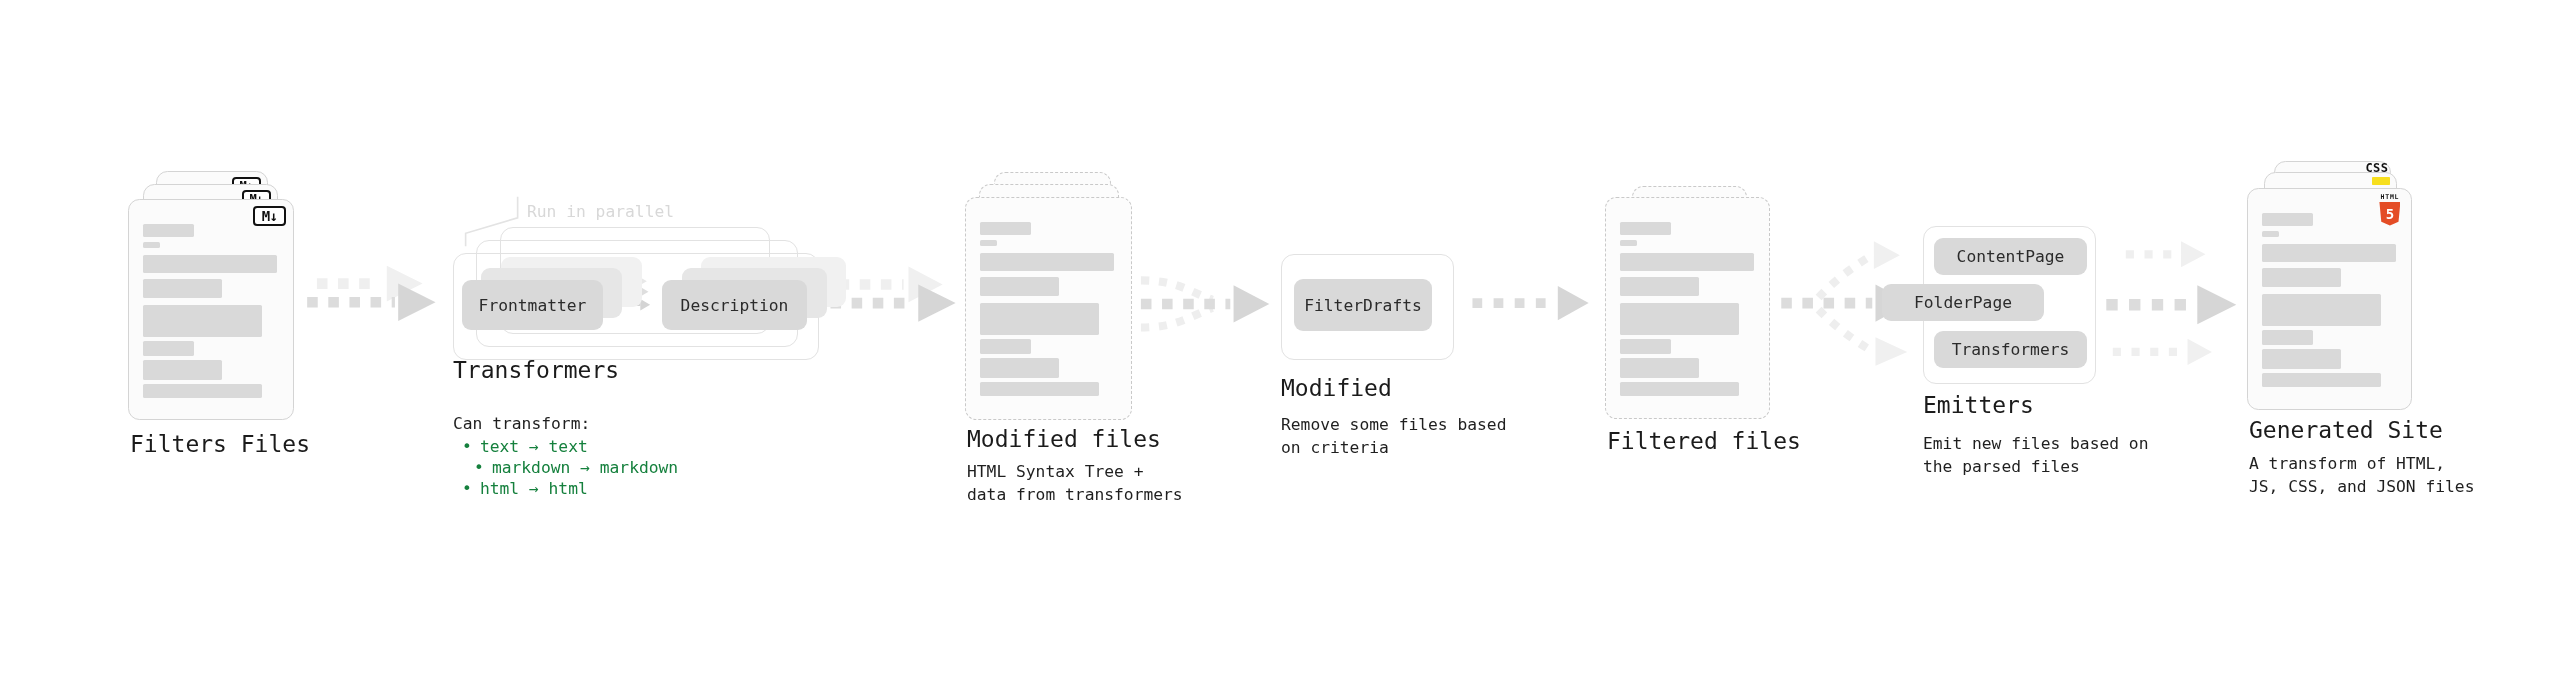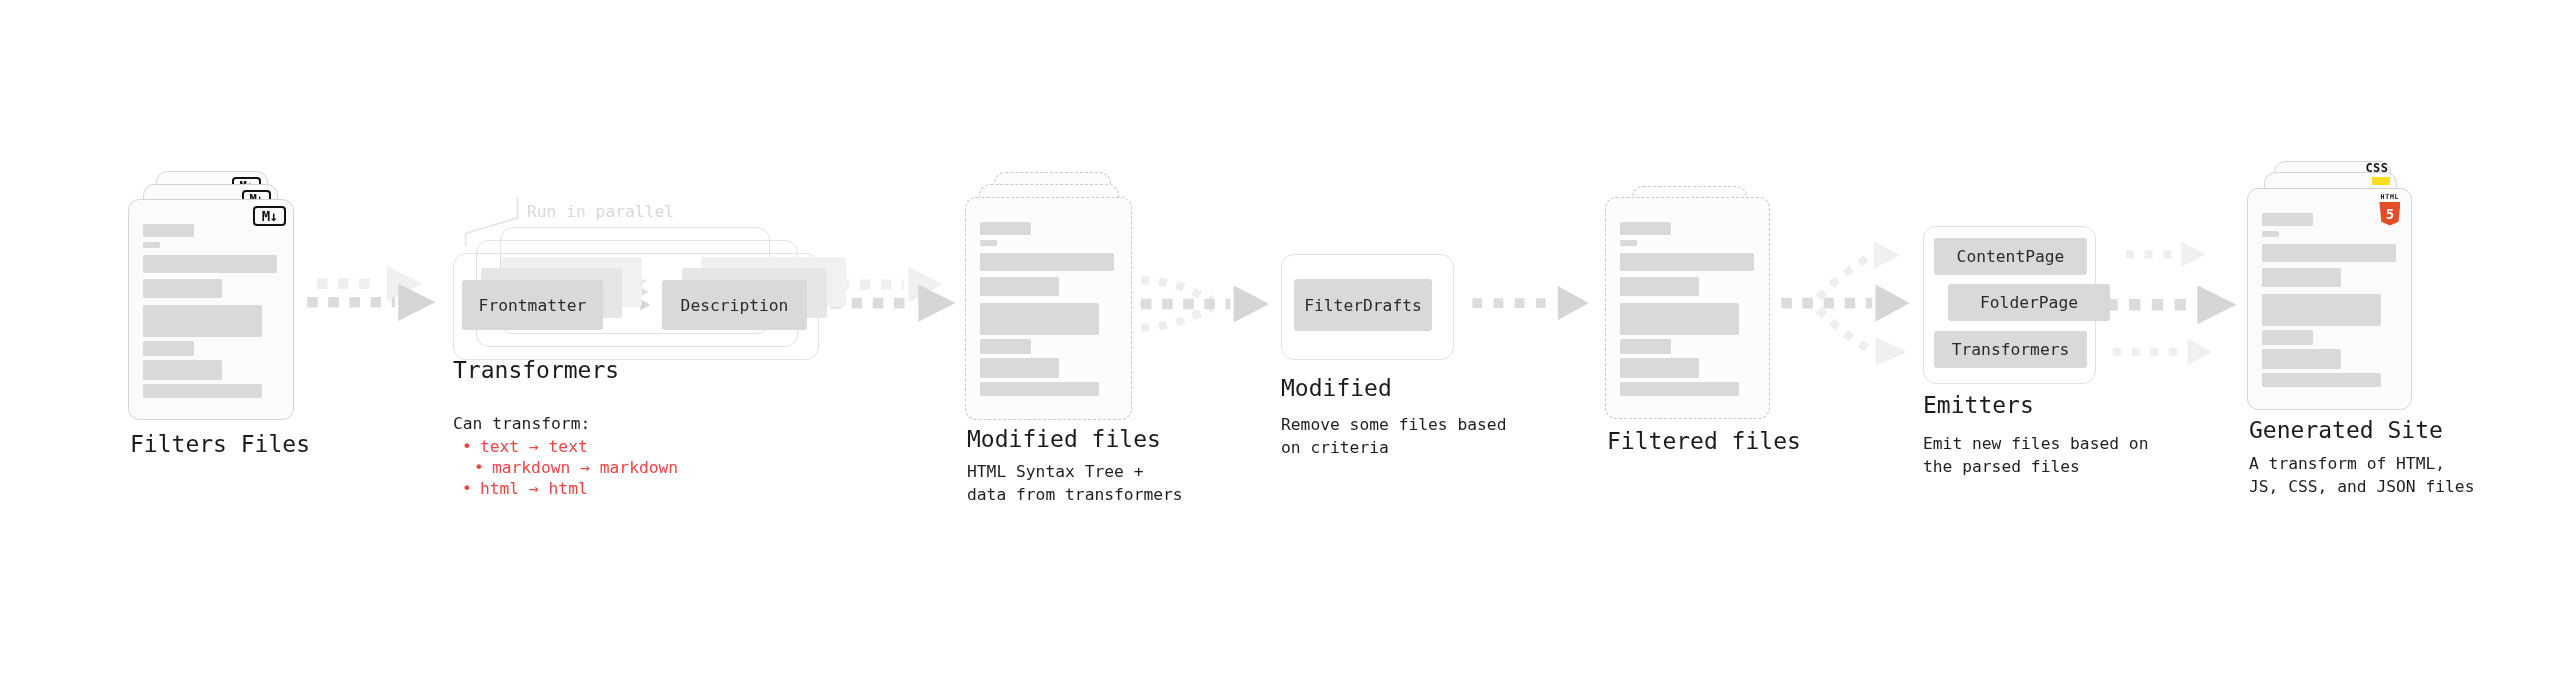--- a/index.html
+++ b/index.html
@@ -15,26 +15,26 @@
   .tab{position:absolute;background:#fcfcfc;border:1.6px dashed #c9c9c9;border-radius:11.4px;box-sizing:border-box;height:50px;}
   .bar{position:absolute;background:#d9d9d9;border-radius:1.6px;}
 
   
   .stage-label{position:absolute;font-size:23px;line-height:24.4px;color:#1b1b1b;white-space:nowrap;}
   .caption{position:absolute;font-size:16.3px;line-height:23px;color:#1f1f1f;white-space:pre-line;}
   .note{position:absolute;font-size:16.3px;color:#d8d8d8;white-space:nowrap;}
 
   
   .frame{position:absolute;border:1.6px solid #e2e2e2;border-radius:13px;background:transparent;box-sizing:border-box;}
-  .chip{position:absolute;background:#d9d9d9;border-radius:3px;display:flex;align-items:center;justify-content:center;
+  .chip{position:absolute;background:#d9d9d9;border-radius:9px;display:flex;align-items:center;justify-content:center;
         font-size:16.3px;color:#2b2b2b;box-sizing:border-box;white-space:nowrap;}
   .chip.echo1{background:#e6e6e6;color:transparent;}
   .chip.echo2{background:#f1f1f1;color:transparent;}
 
-  .bullet-row{position:absolute;font-size:16.3px;line-height:19.5px;color:#ef4444;white-space:nowrap;}
+  .bullet-row{position:absolute;font-size:16.3px;line-height:19.5px;color:#15803d;white-space:nowrap;}
   .bullet-row .dot{display:inline-block;margin-right:8.1px;}
 
   
   .md-icon{position:absolute;right:7.3px;top:5.7px;width:32.5px;height:20.3px;border:2.4px solid #111111;border-radius:4.1px;
            background:#ffffff;color:#111111;font-weight:bold;font-size:14px;display:flex;align-items:center;
            justify-content:center;box-sizing:border-box;letter-spacing:-0.8px;}
   .md-icon.small{width:29px;height:18px;font-size:12.2px;top:4.9px;right:6.5px;}
 
   
   .html5-badge{position:absolute;right:8.1px;top:4.9px;width:26px;text-align:center;}
@@ -196,21 +196,21 @@
         <div class="bar" style="left: 14px; top: 141px; width: 51px; height: 14.6px;"></div>
         <div class="bar" style="left: 14px; top: 160px; width: 79px; height: 19.5px;"></div>
         <div class="bar" style="left: 14px; top: 184px; width: 119px; height: 14px;"></div>
       </div>
     <div class="stage-label" style="left:1607px;top:429px">Filtered files</div>
   </div>
 
   <div>
     <div class="frame" style="left:1923px;top:226px;width:173px;height:158px"></div>
     <div class="chip" style="left:1934px;top:238px;width:153px;height:37px">ContentPage</div>
-    <div class="chip" style="left:1948px;top:284px;width:162px;height:37px">FolderPage</div>
+    <div class="chip" style="left:1882px;top:284px;width:162px;height:37px">FolderPage</div>
     <div class="chip" style="left:1934px;top:331px;width:153px;height:37px">Transformers</div>
     <div class="stage-label" style="left:1923px;top:393px">Emitters</div>
     <div class="caption" style="left:1923px;top:432px">Emit new files based on
 the parsed files</div>
   </div>
 
   <div>
     <div class="doc" style="left:2274px;top:161px;width:117px;height:222px">
       <div class="css-badge">
         <div class="css-text">CSS</div>

